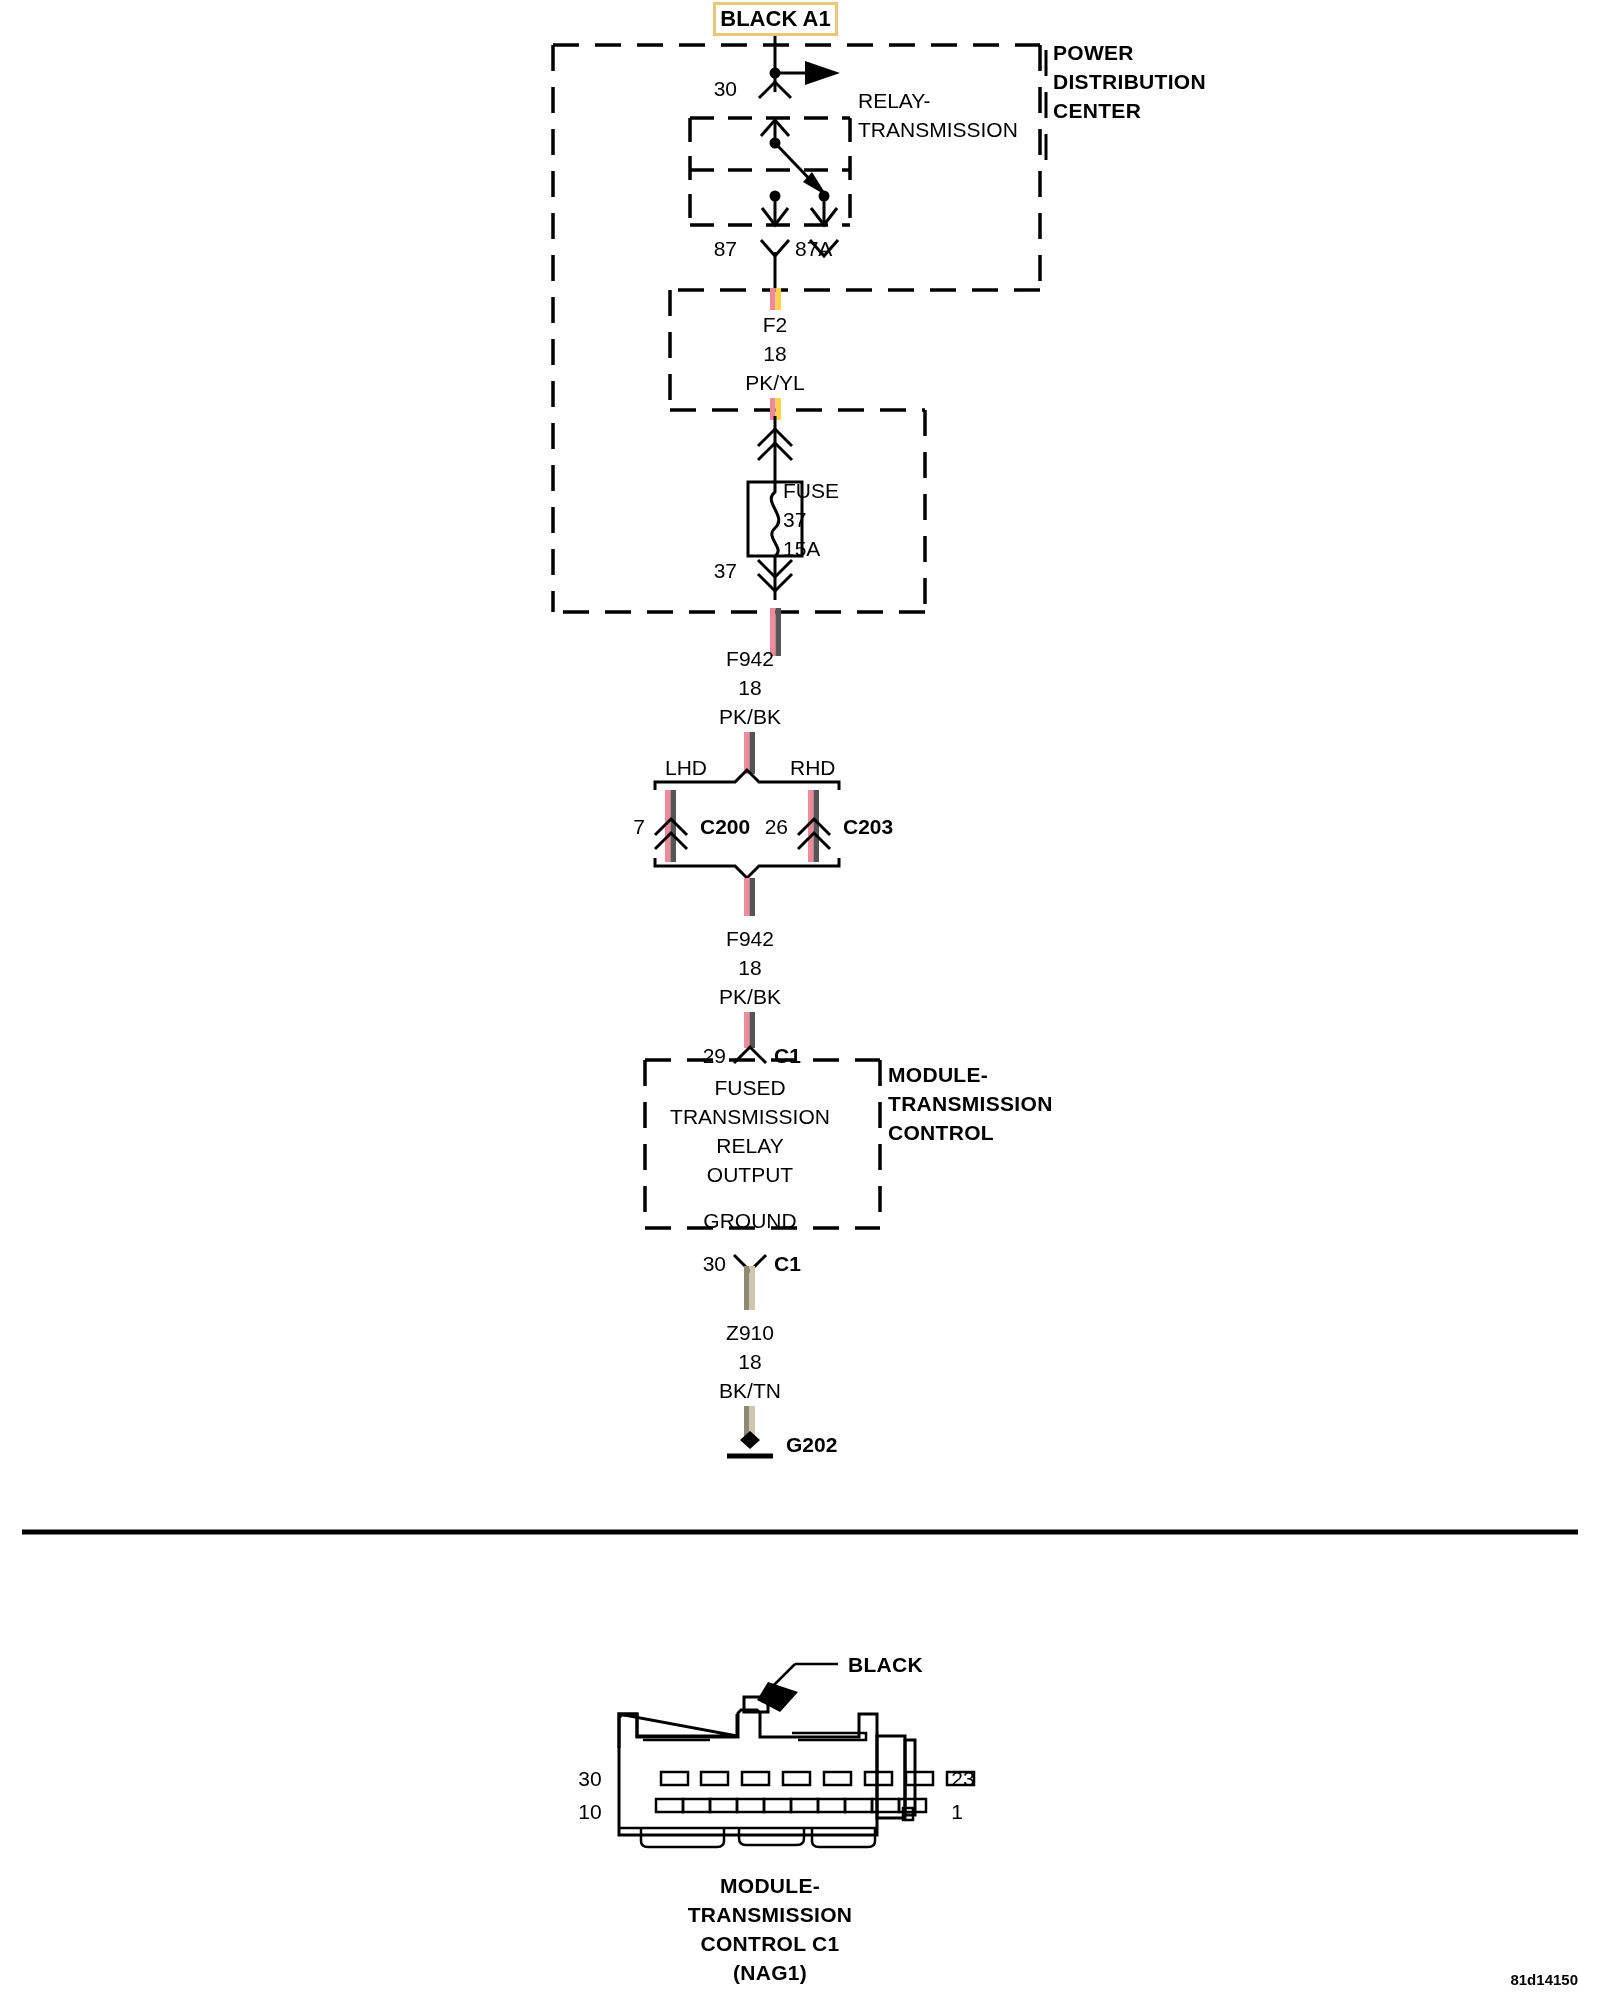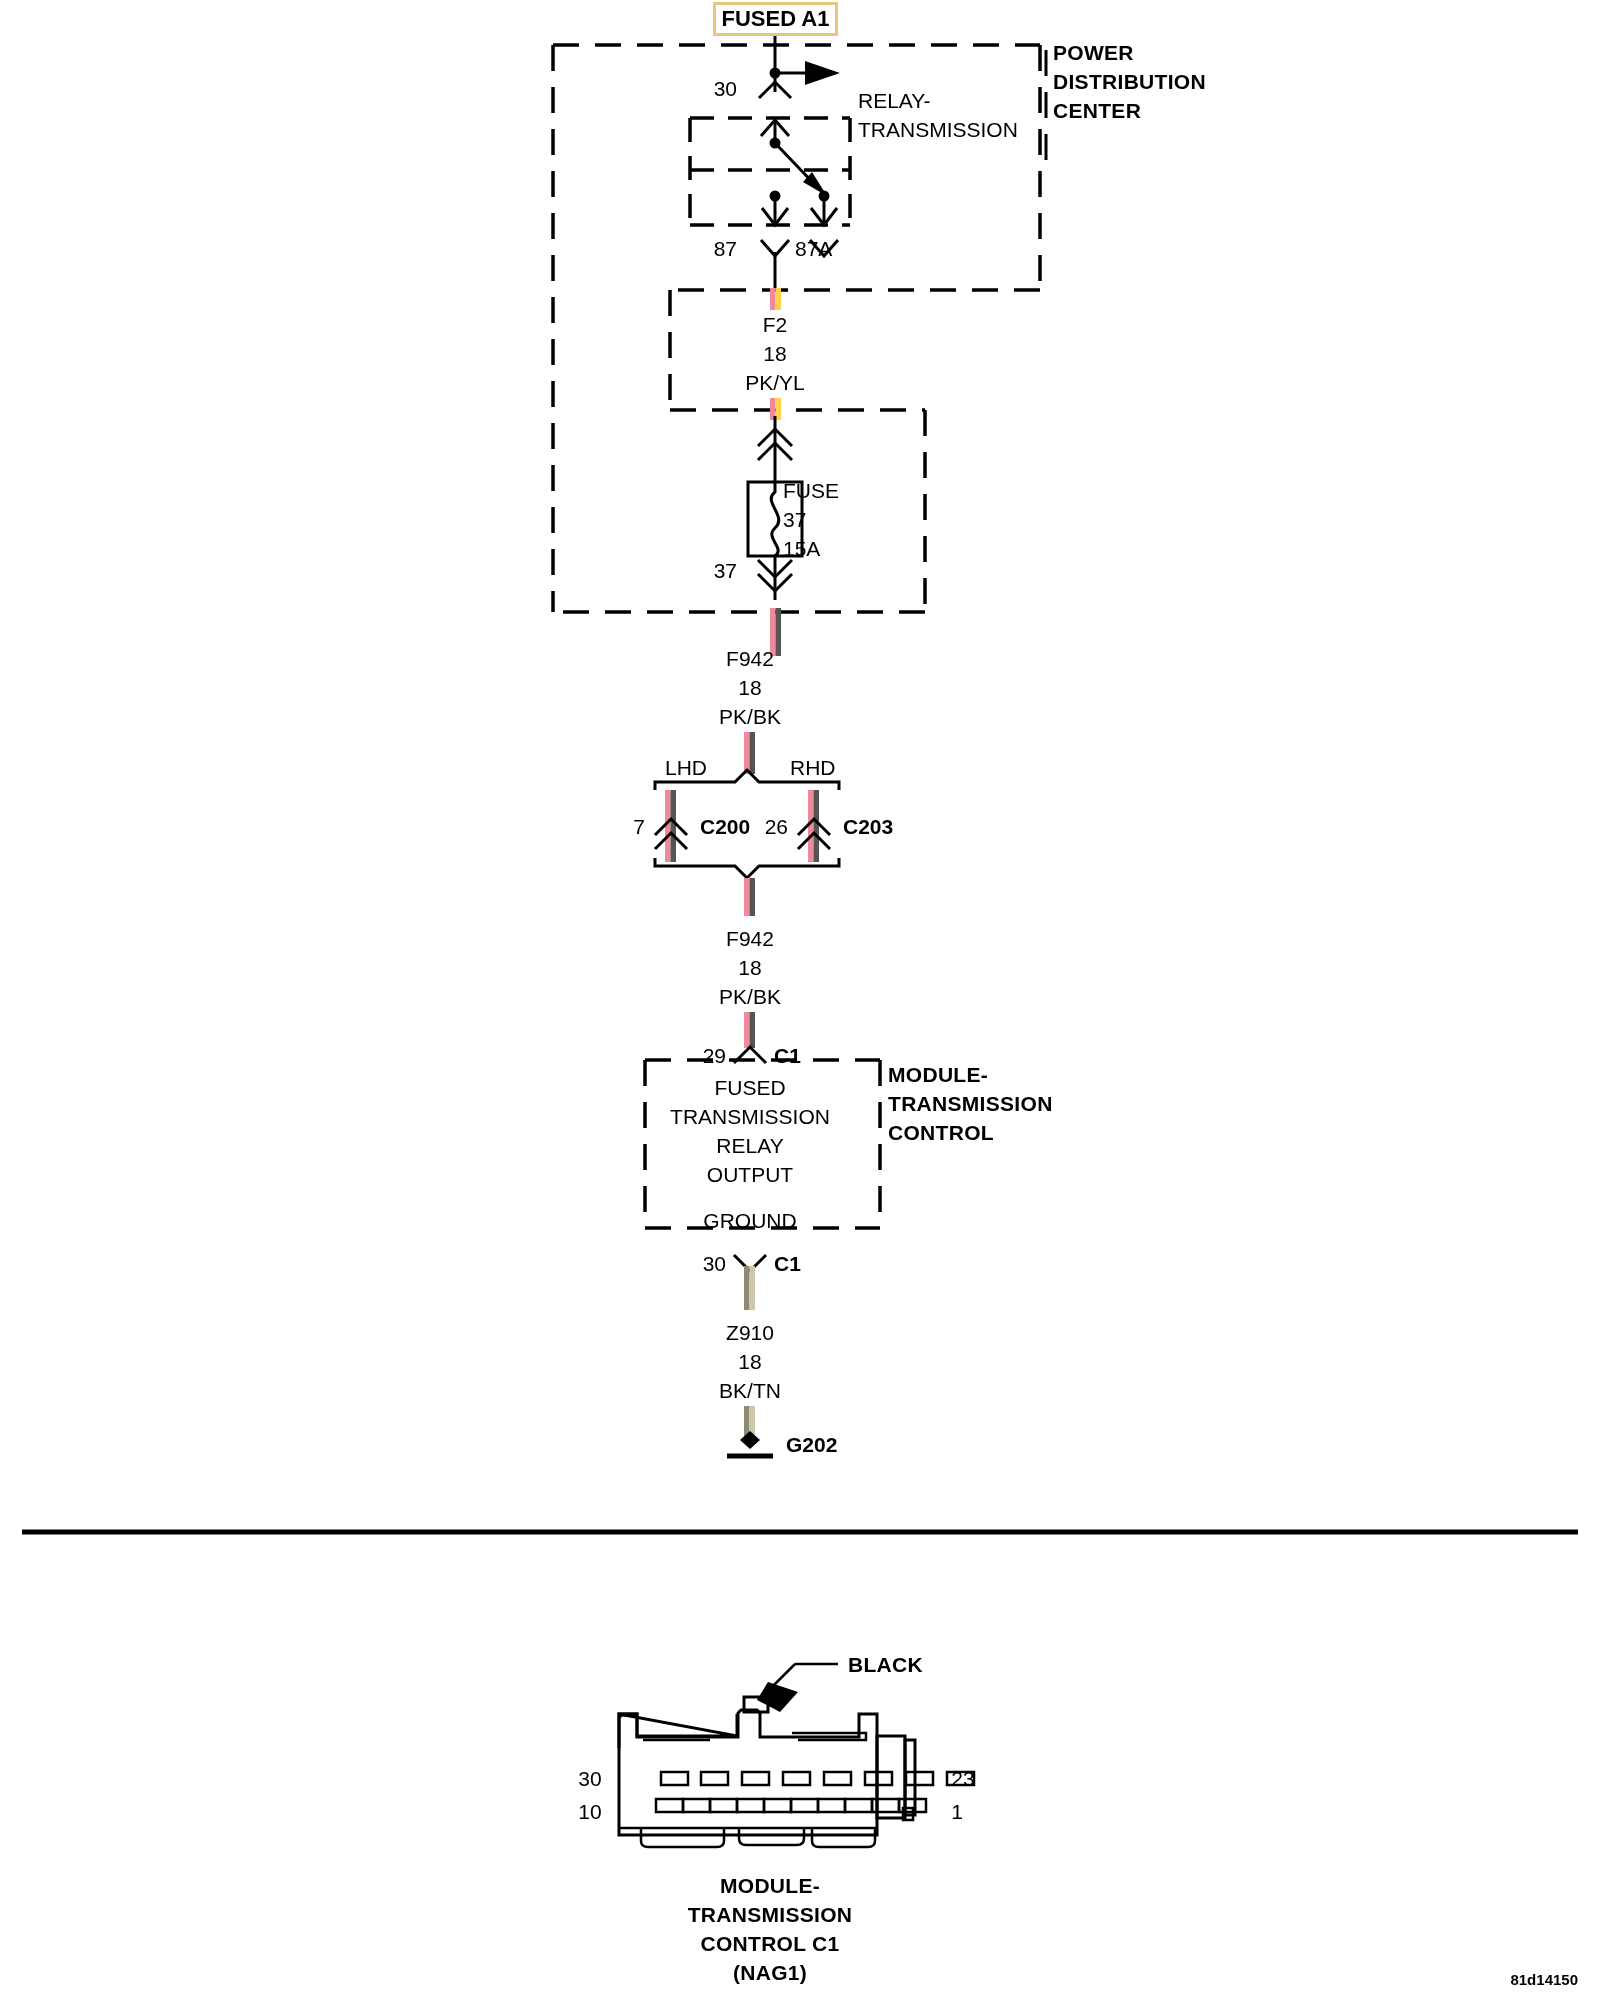--- a/index.html
+++ b/index.html
@@ -34,21 +34,21 @@
   .t-batt     { font-size: 22px; font-weight: bold; }
   .t-foot     { font-size: 15px; font-weight: bold; }
   .stroke-blk { stroke: #000; fill: none; }
 </style>
 </head>
 <body>
 
 <div id="page">
 
   <div class="abs" style="left:713px; top:2px; width:125px; height:34px; border:3px solid #e8c77a; background:#fff; box-sizing:border-box; display:flex; align-items:center; justify-content:center;">
-    <span class="t-batt" style="font-size:22px; font-weight:bold;">FUSED A1</span>
+    <span class="t-batt" style="font-size:22px; font-weight:bold;">BLACK A1</span>
   </div>
 
   <svg id="diagram-svg" viewBox="0 0 1600 2000">
 
     <g>
 
       <path class="stroke-blk" d="M553,45 L1040,45" stroke-width="3.5" stroke-dasharray="26,16"></path>
 
       <path class="stroke-blk" d="M553,45 L553,612" stroke-width="3.5" stroke-dasharray="26,16"></path>
 

